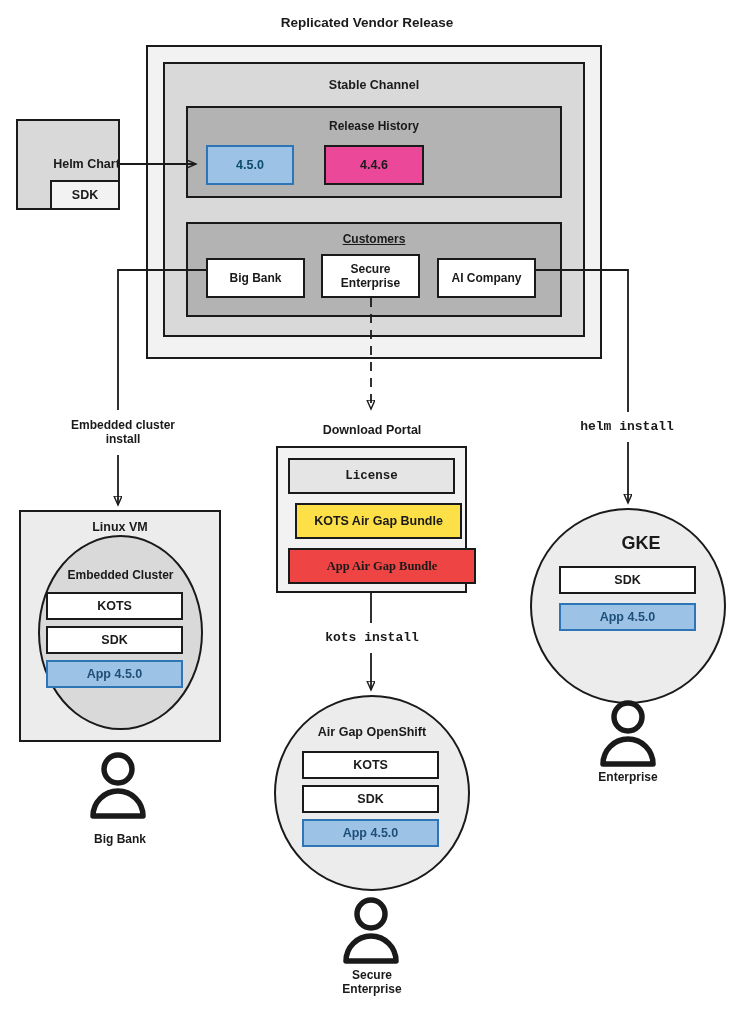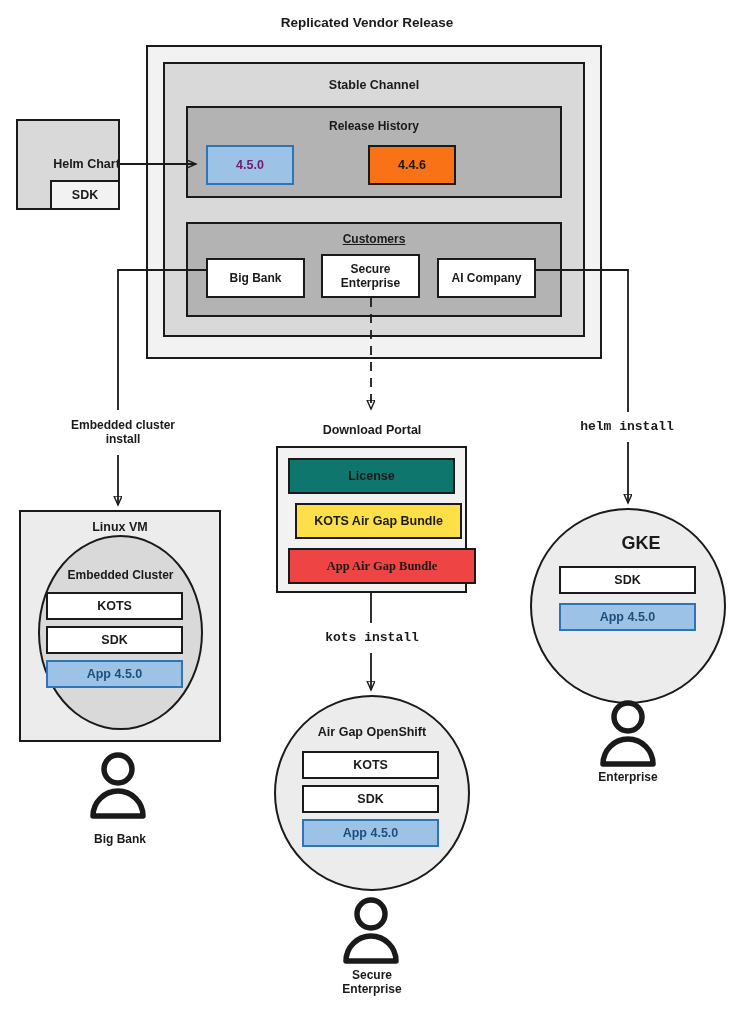--- a/index.html
+++ b/index.html
@@ -23,43 +23,43 @@
 <div class="lbl" style="left:207px;top:13px;width:320px;height:20px;font-size:13.5px;">Replicated Vendor Release</div>
 
 <div class="abs" style="left:146px;top:45px;width:456px;height:314px;background:#f2f2f2;border:2px solid #1a1a1a;"></div>
 
 <div class="abs" style="left:163px;top:62px;width:422px;height:275px;background:#d9d9d9;border:2px solid #1a1a1a;"></div>
 <div class="lbl" style="left:163px;top:76px;width:422px;height:18px;font-size:12.5px;">Stable Channel</div>
 
 <div class="abs" style="left:186px;top:106px;width:376px;height:92px;background:#b3b3b3;border:2px solid #1a1a1a;"></div>
 <div class="lbl" style="left:186px;top:118px;width:376px;height:17px;font-size:12px;">Release History</div>
 
-<div class="bx" style="left:206px;top:145px;width:88px;height:40px;background:#9cc3e5;border-color:#2e75b6;color:#701a75;font-size:12.5px;">4.5.0</div>
-<div class="bx" style="left:324px;top:145px;width:88px;height:40px;background:#f97316;font-size:12.5px;margin-left:44px;">4.4.6</div>
+<div class="bx" style="left:206px;top:145px;width:88px;height:40px;background:#9cc3e5;border-color:#2e75b6;color:#0c4a6e;font-size:12.5px;">4.5.0</div>
+<div class="bx" style="left:324px;top:145px;width:100px;height:40px;background:#ec4899;font-size:12.5px;">4.4.6</div>
 
 <div class="abs" style="left:186px;top:222px;width:376px;height:95px;background:#b3b3b3;border:2px solid #1a1a1a;"></div>
 <div class="lbl" style="left:186px;top:230px;width:376px;height:18px;font-size:12px;text-decoration:underline;">Customers</div>
 
 <div class="bx" style="left:206px;top:258px;width:99px;height:40px;background:#fff;font-size:12px;white-space:pre-line;">Big Bank</div>
 <div class="bx" style="left:321px;top:254px;width:99px;height:44px;background:#fff;font-size:12px;white-space:pre-line;line-height:1.2;">Secure
 Enterprise</div>
 <div class="bx" style="left:437px;top:258px;width:99px;height:40px;background:#fff;font-size:12px;white-space:pre-line;">AI Company</div>
 
 <div class="abs" style="left:16px;top:119px;width:104px;height:91px;background:#d9d9d9;border:2px solid #1a1a1a;"></div>
 <div class="lbl" style="left:16px;top:155px;width:104px;height:18px;font-size:12.5px;padding-left:37px;">Helm Chart</div>
 <div class="bx" style="left:50px;top:180px;width:70px;height:30px;background:#f2f2f2;font-size:12.5px;">SDK</div>
 
 <div class="lbl" style="left:48px;top:415px;width:150px;height:34px;font-size:12px;white-space:pre-line;">Embedded cluster
 install</div>
 <div class="lbl mono" style="left:297px;top:629px;width:150px;height:18px;font-size:13px;">kots install</div>
 <div class="lbl mono" style="left:552px;top:418px;width:150px;height:18px;font-size:13px;">helm install</div>
 
 <div class="lbl" style="left:297px;top:421px;width:150px;height:18px;font-size:12.5px;">Download Portal</div>
 <div class="abs" style="left:276px;top:446px;width:191px;height:147px;background:#f2f2f2;border:2px solid #1a1a1a;"></div>
-<div class="bx" style="left:288px;top:458px;width:167px;height:36px;background:#0f766e;font-size:12.5px;">License</div>
+<div class="bx" style="left:288px;top:458px;width:167px;height:36px;background:#e5e5e5;font-size:12.5px;font-family:Liberation Mono, monospace;">License</div>
 <div class="bx" style="left:295px;top:503px;width:167px;height:36px;background:#fde047;font-size:12.5px;">KOTS Air Gap Bundle</div>
 <div class="bx" style="left:288px;top:548px;width:188px;height:36px;background:#ef4444;font-size:12.5px;font-family:Liberation Serif, serif;">App Air Gap Bundle</div>
 
 <div class="abs" style="left:19px;top:510px;width:202px;height:232px;background:#ececec;border:2px solid #1a1a1a;"></div>
 <div class="lbl" style="left:19px;top:518px;width:202px;height:18px;font-size:12.5px;">Linux VM</div>
 <div class="circ" style="left:38px;top:535px;width:165px;height:195px;background:#d9d9d9;"></div>
 <div class="lbl" style="left:38px;top:566px;width:165px;height:18px;font-size:12px;">Embedded Cluster</div>
 <div class="bx" style="left:46px;top:592px;width:137px;height:28px;background:#fff;font-size:12.5px;">KOTS</div>
 <div class="bx" style="left:46px;top:626px;width:137px;height:28px;background:#fff;font-size:12.5px;">SDK</div>
 <div class="bx" style="left:46px;top:660px;width:137px;height:28px;background:#9cc3e5;border-color:#2e75b6;color:#1f4e79;font-size:12.5px;">App 4.5.0</div>

